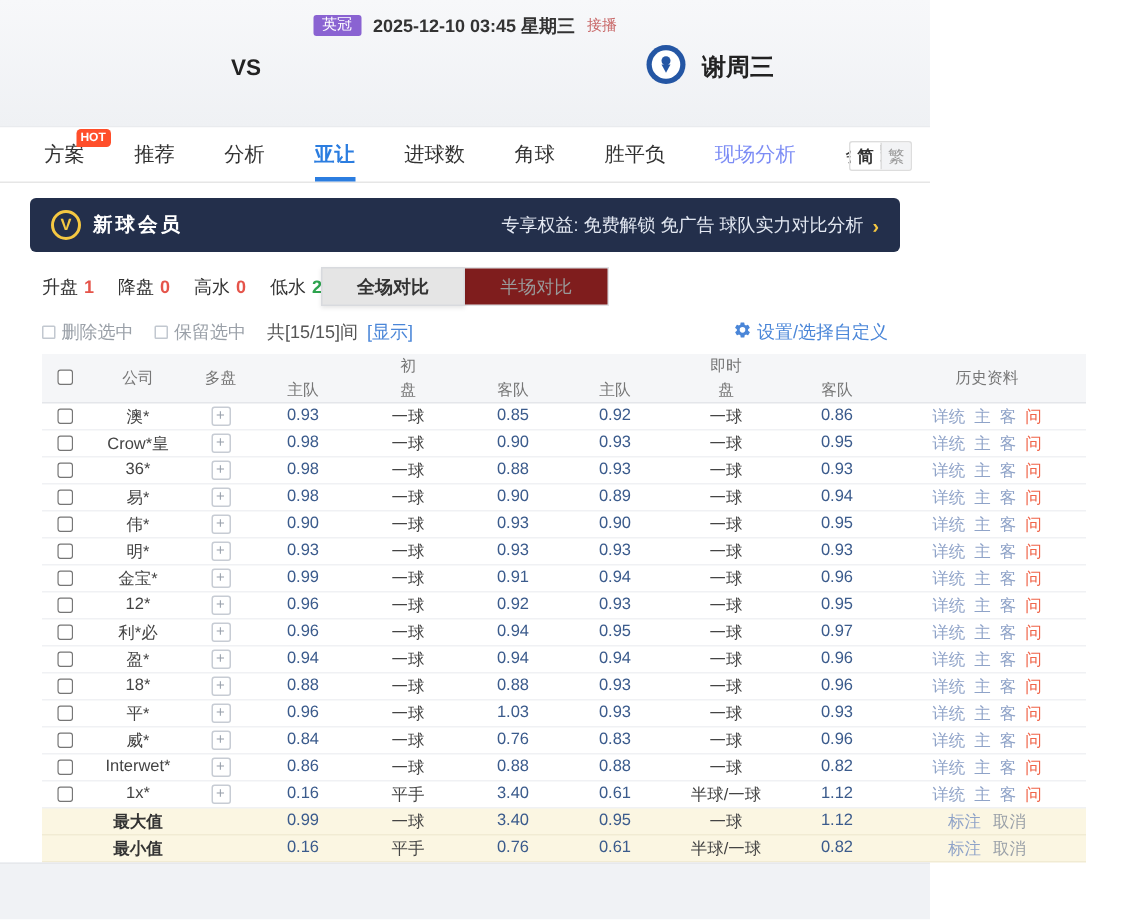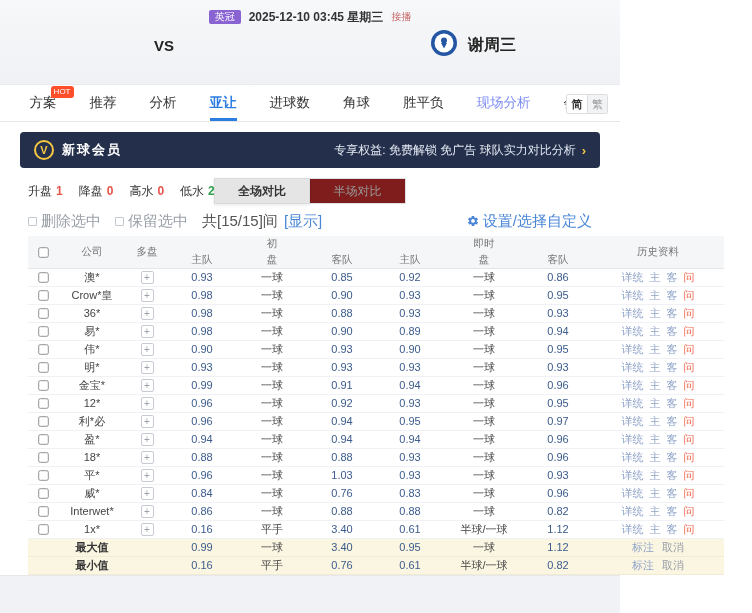--- a/index.html
+++ b/index.html
@@ -18,21 +18,21 @@
 .team.away{justify-content:flex-end}
 .team-name{font-size:16px;font-weight:bold;color:#222}
 .vs{width:120px;text-align:center;font-weight:bold;font-size:15px;color:#222}
 .hl3{display:flex;justify-content:center;gap:18px;margin-top:6px;font-size:10.5px;color:#979ca6}
 
 .nav{position:relative;height:37px;background:#fff;border-bottom:1px solid #e6e6e6;flex:none}
 .tabs{display:flex;justify-content:center;align-items:stretch;gap:33px;height:100%}
 .tab{display:flex;align-items:center;font-size:13.5px;color:#333;cursor:pointer;position:relative;border-bottom:3px solid transparent;padding-top:3px}
 .tab.active{color:#2b7de0;font-weight:bold;border-bottom-color:#2b7de0}
 .tab.highlight{color:#7d8df5}
-.hot{position:absolute;top:1px;right:-17px;background:#ff4e2a;color:#fff;font-size:8px;line-height:10px;padding:1px 3px;border-radius:3px 3px 3px 0;font-weight:normal}
+.hot{position:absolute;top:1px;right:-17px;background:#ff4e2a;color:#fff;font-size:8px;line-height:10px;padding:1px 3px;border-radius:3px 3px 3px 0;font-weight:bold}
 .lang{position:absolute;right:12px;top:9px;display:flex;font-size:11px;border:1px solid #ddd;border-radius:2px;overflow:hidden}
 .lang span{width:20px;height:18px;display:flex;align-items:center;justify-content:center;cursor:pointer}
 .lang .s{background:#fff;color:#333;font-weight:bold}
 .lang .t{background:#f2f3f5;color:#999;border-left:1px solid #ddd}
 
 .banner{margin:10px 20px 0;height:36px;background:#232f4b;border-radius:4px;display:flex;align-items:center;padding:0 14px;color:#fff;flex:none}
 .v-logo{width:20px;height:20px;border-radius:50%;border:2px solid #f5c842;color:#f5c842;display:flex;align-items:center;justify-content:center;font-size:11px;font-weight:bold;margin-right:8px;flex:none}
 .banner-title{font-size:13px;font-weight:bold;letter-spacing:2px}
 .banner-link{margin-left:auto;display:flex;align-items:center;font-size:12px;color:#e3e8f2;cursor:pointer}
 .banner-arrow{color:#f5c842;margin-left:6px;font-size:13px;font-weight:bold}
@@ -41,21 +41,21 @@
 .filters{display:flex;gap:16px;font-size:12px;color:#333}
 .f-item{display:flex;gap:4px;cursor:pointer;align-items:center}
 .f-count{font-weight:bold}
 .f-count.red{color:#e5544a}
 .f-count.green{color:#2ea44f}
 .seg{position:absolute;left:50%;transform:translateX(-50%);display:flex}
 .seg-btn{width:96px;height:26px;display:flex;align-items:center;justify-content:center;font-size:12px;cursor:pointer}
 .seg-btn.on{background:#e5e5e5;border:1px solid #d8dade;color:#333;font-weight:bold;box-shadow:0 1px 3px rgba(0,0,0,.10);z-index:1}
 .seg-btn.off{background:#7f1d1d;border:1px solid #e0e1e4;border-left:none;color:#999}
 
-.toolbar{margin:9px 28px 5px;display:flex;align-items:flex-end;font-size:15px;color:#9aa0a8;height:18px;flex:none}
+.toolbar{margin:9px 28px 5px;display:flex;align-items:flex-start;font-size:12px;color:#9aa0a8;height:18px;flex:none}
 .mini-box{width:9px;height:9px;border:1px solid #c2c8d0;display:inline-block;margin-right:4px;border-radius:1px;background:#fff}
 .tool{display:flex;align-items:center;margin-right:14px;cursor:pointer}
 .count{color:#555;margin-right:6px}
 .show-link{color:#4a86d8;cursor:pointer}
 .settings{margin-left:auto;display:flex;align-items:center;gap:4px;color:#4a86d8;cursor:pointer}
 
 table{width:696px;margin:0 28px;border-collapse:collapse;font-size:11px;table-layout:fixed;flex:none}
 thead th{background:#f5f6f8;color:#777;font-weight:normal;height:16px;font-size:10.5px}
 thead{border-bottom:1px solid #e4e6ea}
 tbody td{height:18px;text-align:center;border-bottom:1px solid #f0f1f4}

